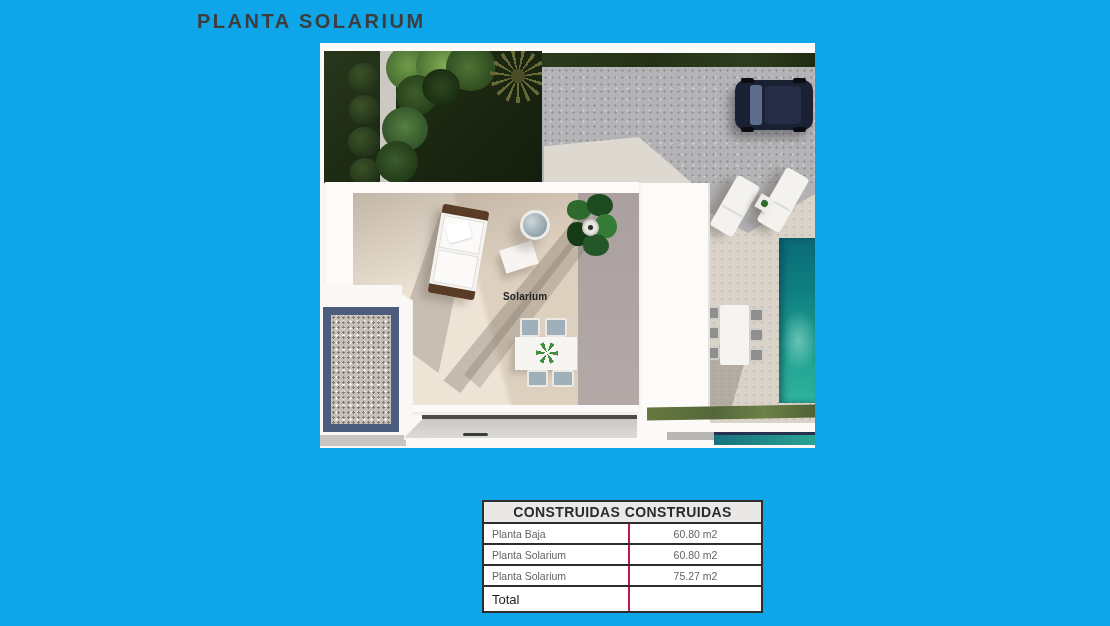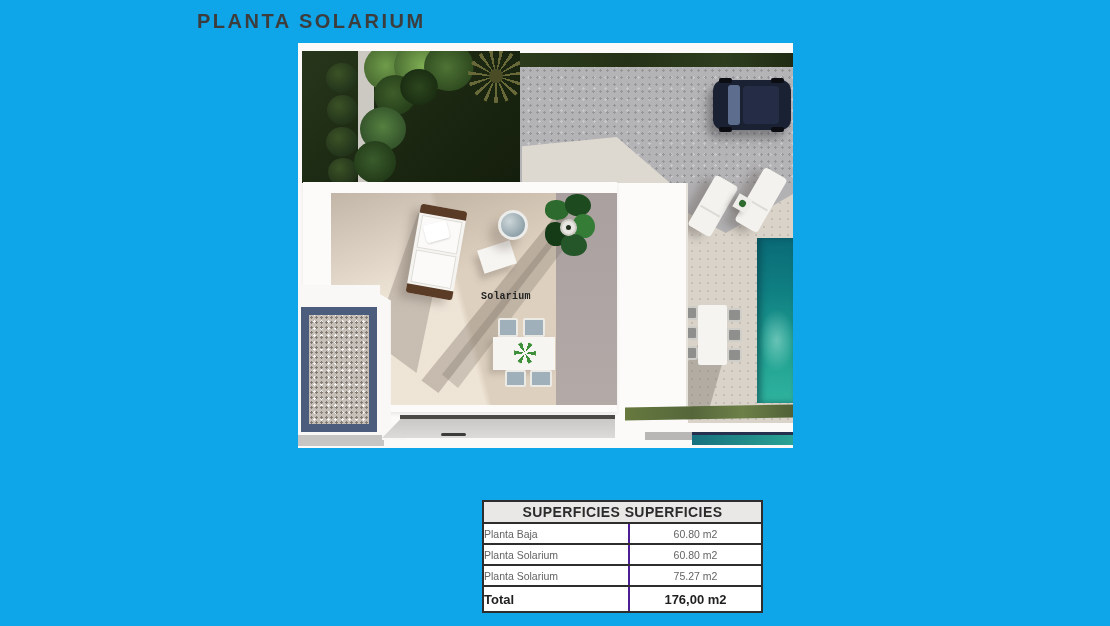--- a/index.html
+++ b/index.html
@@ -5,22 +5,22 @@
   * { margin:0; padding:0; box-sizing:border-box; }
   html,body { background:#fff; }
   body { font-family:"Liberation Sans", sans-serif; }
   .canvas { position:relative; width:1110px; height:626px; background:#0ea5e9; overflow:hidden; }
 
   
   .title { position:absolute; left:197px; top:10px; font-size:20px; font-weight:600;
            letter-spacing:2.5px; color:#3d3d3d; }
 
   
-  .plan { position:absolute; left:298px; top:43px; width:495px; height:405px;
-          background:#fbfaf8; overflow:hidden;font-family:Liberation Mono, monospace; }
+  .plan { position:absolute; left:320px; top:43px; width:495px; height:405px;
+          background:#fbfaf8; overflow:hidden; }
   .plan * { position:absolute; }
 
   
   .garden { left:4px; top:8px; width:218px; height:132px; overflow:hidden;
             background:linear-gradient(135deg,#27361b 0%, #1b2711 55%, #141e0c 100%); }
   .g-path { left:56px; top:0; width:16px; height:132px; background:#ccc9c2; }
   .bush { border-radius:50%; background:radial-gradient(circle at 38% 35%, #3b5226, #22331a 70%, #16230f); }
   .bush.b1{ left:24px; top:12px;  width:32px; height:30px; }
   .bush.b2{ left:25px; top:44px;  width:31px; height:30px; }
   .bush.b3{ left:24px; top:76px;  width:32px; height:30px; }
@@ -171,26 +171,26 @@
     background:linear-gradient(90deg,#17707e,#2aa394); border-top:3px solid #25304e; }
   .left-gray  { left:0; top:392px; width:84px; height:7px; background:#c6c5c3; }
 
   
   .t-box { position:absolute; left:482px; top:500px; width:281px; border:2px solid #2d2d2d;
            background:#fff; }
   .t-header { height:22px; background:#e9e8e7; border-bottom:2px solid #2d2d2d;
               display:flex; align-items:center; justify-content:center;
               font-size:14px; font-weight:700; letter-spacing:.4px; color:#2b2b2b; }
   .t-row { display:flex; height:21px; border-bottom:2px solid #2d2d2d; }
-  .t-label { width:146px; border-right:2px solid #4c1d95; display:flex; align-items:center;
-             font-size:10.5px; color:#636363; }
+  .t-label { width:146px; border-right:2px solid #be185d; display:flex; align-items:center;
+             padding-left:8px; font-size:10.5px; color:#636363; }
   .t-value { flex:1; display:flex; align-items:center; justify-content:center;
              font-size:10.5px; color:#636363; }
   .t-total { display:flex; height:24px; }
-  .t-total .t-label, .t-total .t-value { font-size:13px; font-weight:700; color:#1f1f1f; }
+  .t-total .t-label, .t-total .t-value { font-size:13px; font-weight:400; color:#1f1f1f; }
 </style>
 </head>
 <body>
 
 <div class="canvas">
 
   <div class="title">PLANTA SOLARIUM</div>
 
   <div class="plan">
 
@@ -285,32 +285,31 @@
     <div class="line-dark"></div>
     <div class="shadow-band"></div>
     <div class="dash-small"></div>
     <div class="hedge-bottom"></div>
     <div class="gray-seg"></div>
     <div class="pool-strip"></div>
     <div class="left-gray"></div>
   </div>
 
   <div class="t-box">
-    <div class="t-header">SUPERFICIES SUPERFICIES</div>
+    <div class="t-header">CONSTRUIDAS CONSTRUIDAS</div>
     <div class="t-row">
       <div class="t-label">Planta Baja</div>
       <div class="t-value">60.80 m2</div>
     </div>
     <div class="t-row">
       <div class="t-label">Planta Solarium</div>
       <div class="t-value">60.80 m2</div>
     </div>
     <div class="t-row">
       <div class="t-label">Planta Solarium</div>
       <div class="t-value">75.27 m2</div>
     </div>
     <div class="t-total">
       <div class="t-label">Total</div>
-      <div class="t-value">176,00 m2</div>
     </div>
   </div>
 
 </div>
 
 </body></html>

